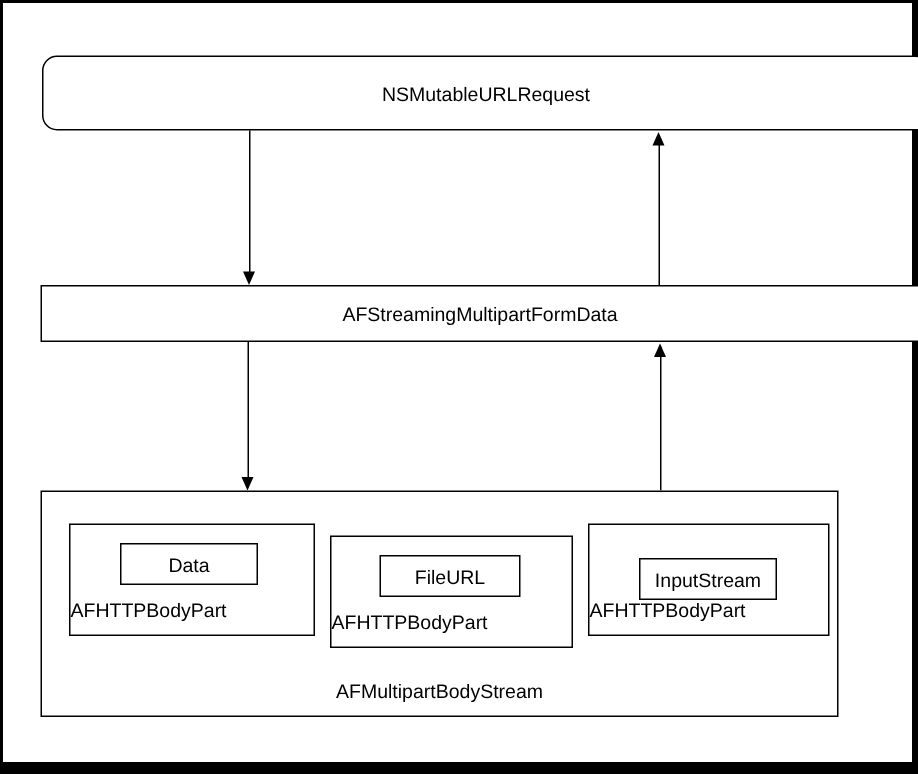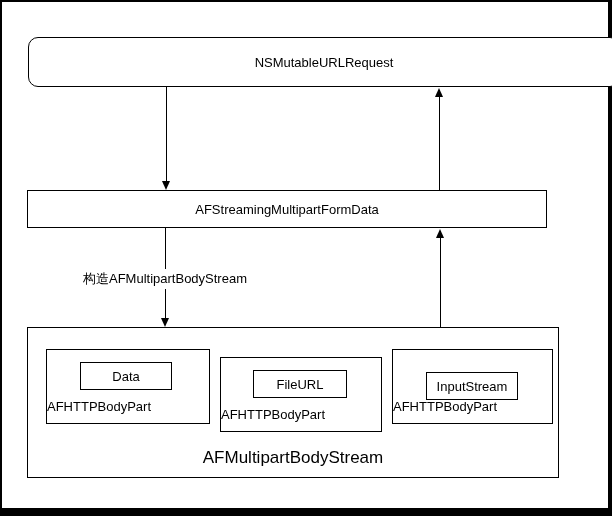--- a/index.html
+++ b/index.html
@@ -62,21 +62,21 @@
     position: absolute;
     box-sizing: border-box;
     border: 1px solid #000000;
     background: #ffffff;
   }
   .container-title {
     position: absolute;
     left: 0; right: 0;
     bottom: 9px;
     text-align: center;
-    font-size: 17px;
+    font-size: 13px;
     color: #000000;
   }
   .part-box {
     position: absolute;
     box-sizing: border-box;
     border: 1px solid #000000;
     background: #ffffff;
   }
   .part-type-box {
     position: absolute;
@@ -110,31 +110,30 @@
     <span>NSMutableURLRequest</span>
   </div>
 
   <div class="vline" style="left:166px; top:87px; height:100px;"></div>
   <div class="arrowhead down" style="left:162px; top:181px;"></div>
 
   <div class="vline" style="left:439px; top:90px; height:100px;"></div>
   <div class="arrowhead up" style="left:435px; top:88px;"></div>
 
 
-  <div class="box" style="left:27px; top:190px; width:520px; height:38px;">
+  <div class="box" style="left:27px; top:190px; width:586px; height:38px;">
     <span>AFStreamingMultipartFormData</span>
   </div>
 
   <div class="vline" style="left:165px; top:228px; height:96px;"></div>
   <div class="arrowhead down" style="left:161px; top:318px;"></div>
 
   <div class="vline" style="left:440px; top:231px; height:96px;"></div>
   <div class="arrowhead up" style="left:436px; top:229px;"></div>
 
-  <div class="edge-label" style="left:165px; top:279px;">构造AFMultipartBodyStream</div>
 
   <div class="container-box" style="left:27px; top:327px; width:532px; height:151px;">
 
     <div class="part-box" style="left:18px; top:21px; width:164px; height:75px;">
       <div class="part-type-box" style="left:33px; width:92px;">
         <span>Data</span>
       </div>
       <div class="part-class-label">AFHTTPBodyPart</div>
     </div>
 

